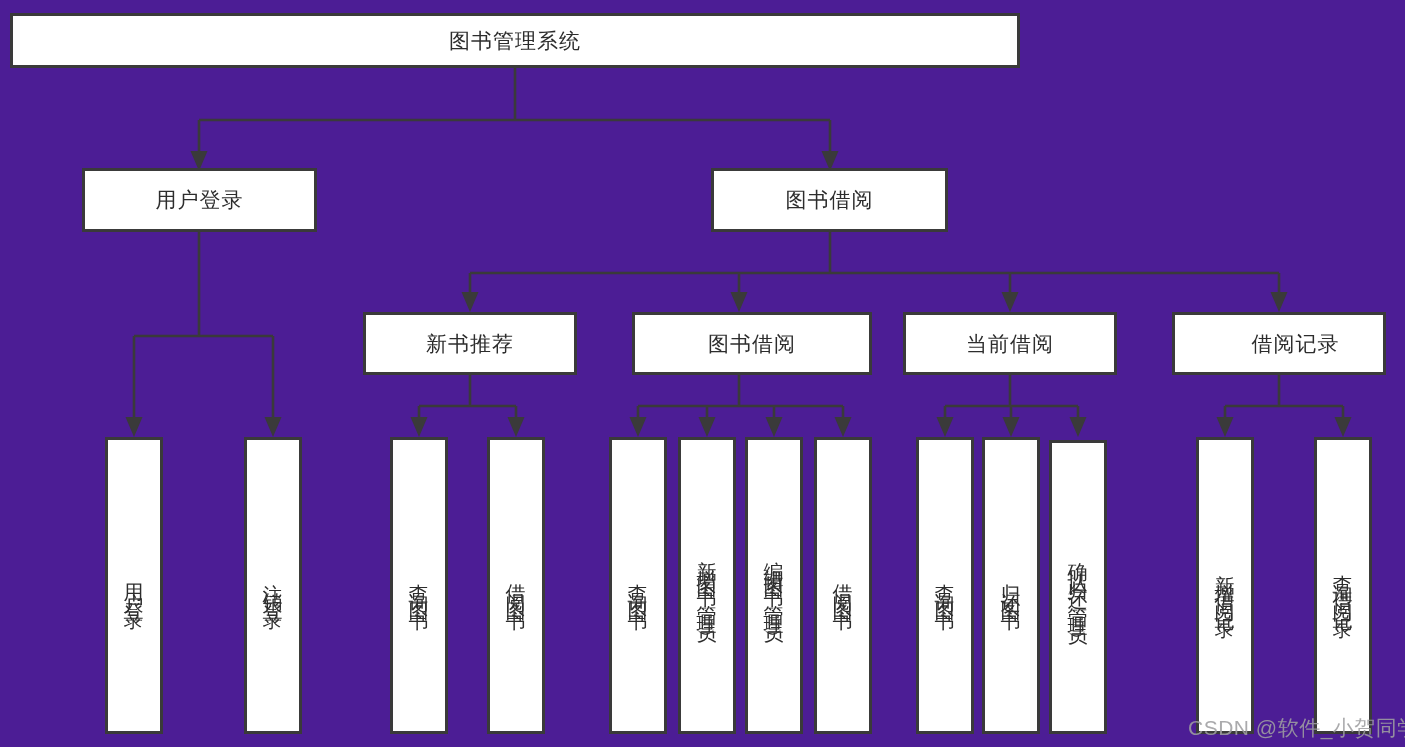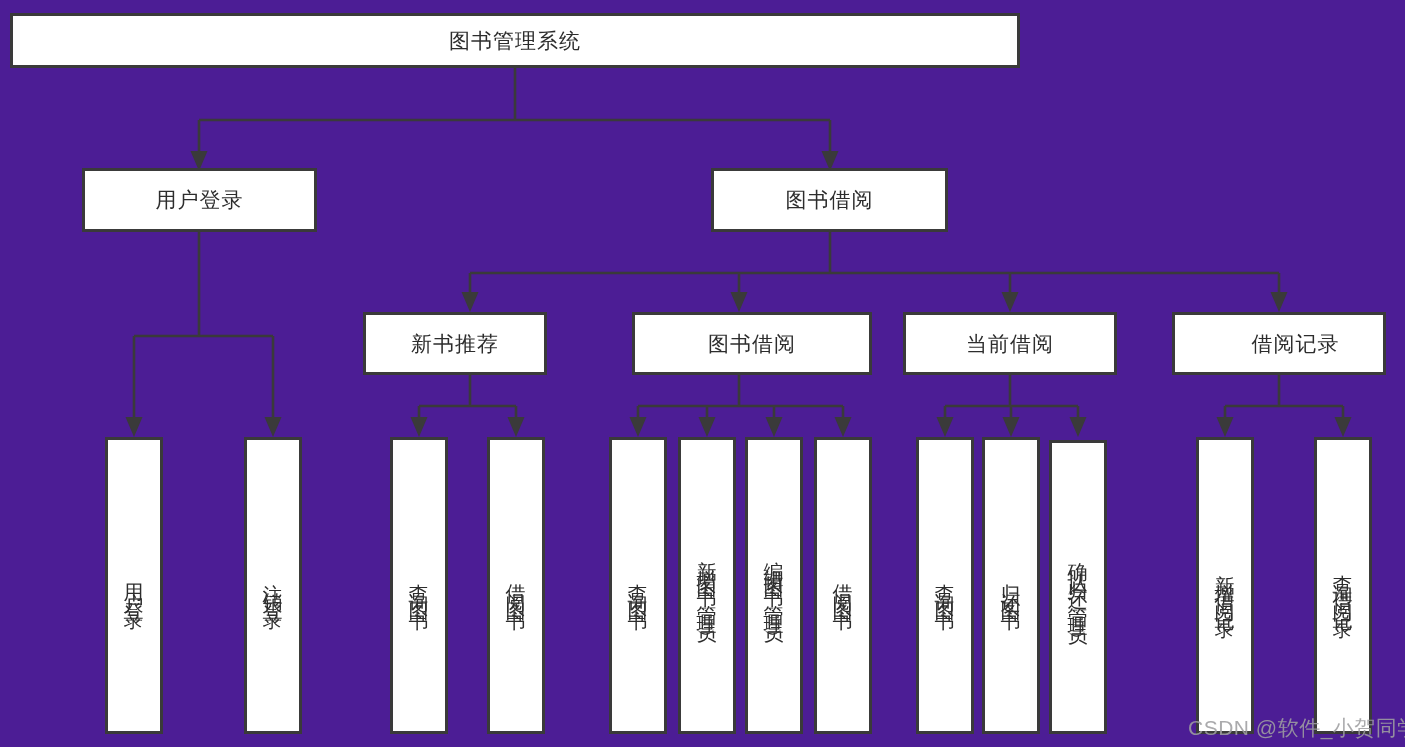--- a/index.html
+++ b/index.html
@@ -98,21 +98,21 @@
         <polygon points="1216.5,417 1233.5,417 1225,437"></polygon>
         <polygon points="1334.5,417 1351.5,417 1343,437"></polygon>
       </g>
   </svg>
 
   <div class="box h" style="left:10px; top:13px; width:1010px; height:55px;">图书管理系统</div>
 
   <div class="box h l2" style="left:82px; top:168px; width:235px;">用户登录</div>
   <div class="box h l2" style="left:711px; top:168px; width:237px;">图书借阅</div>
 
-  <div class="box h l3" style="left:363px; top:312px; width:184px;">新书推荐</div>
+  <div class="box h l3" style="left:363px; top:312px; width:214px;">新书推荐</div>
   <div class="box h l3" style="left:632px; top:312px; width:240px;">图书借阅</div>
   <div class="box h l3" style="left:903px; top:312px; width:214px;">当前借阅</div>
   <div class="box h l3" style="left:1172px; top:312px; width:214px;padding-left:33px;">借阅记录</div>
 
   <div class="box v" style="left:105px; top:437px;">
     <span class="vtext">用户登录</span>
   </div>
   <div class="box v" style="left:244px; top:437px;">
     <span class="vtext">注销登录</span>
   </div>

